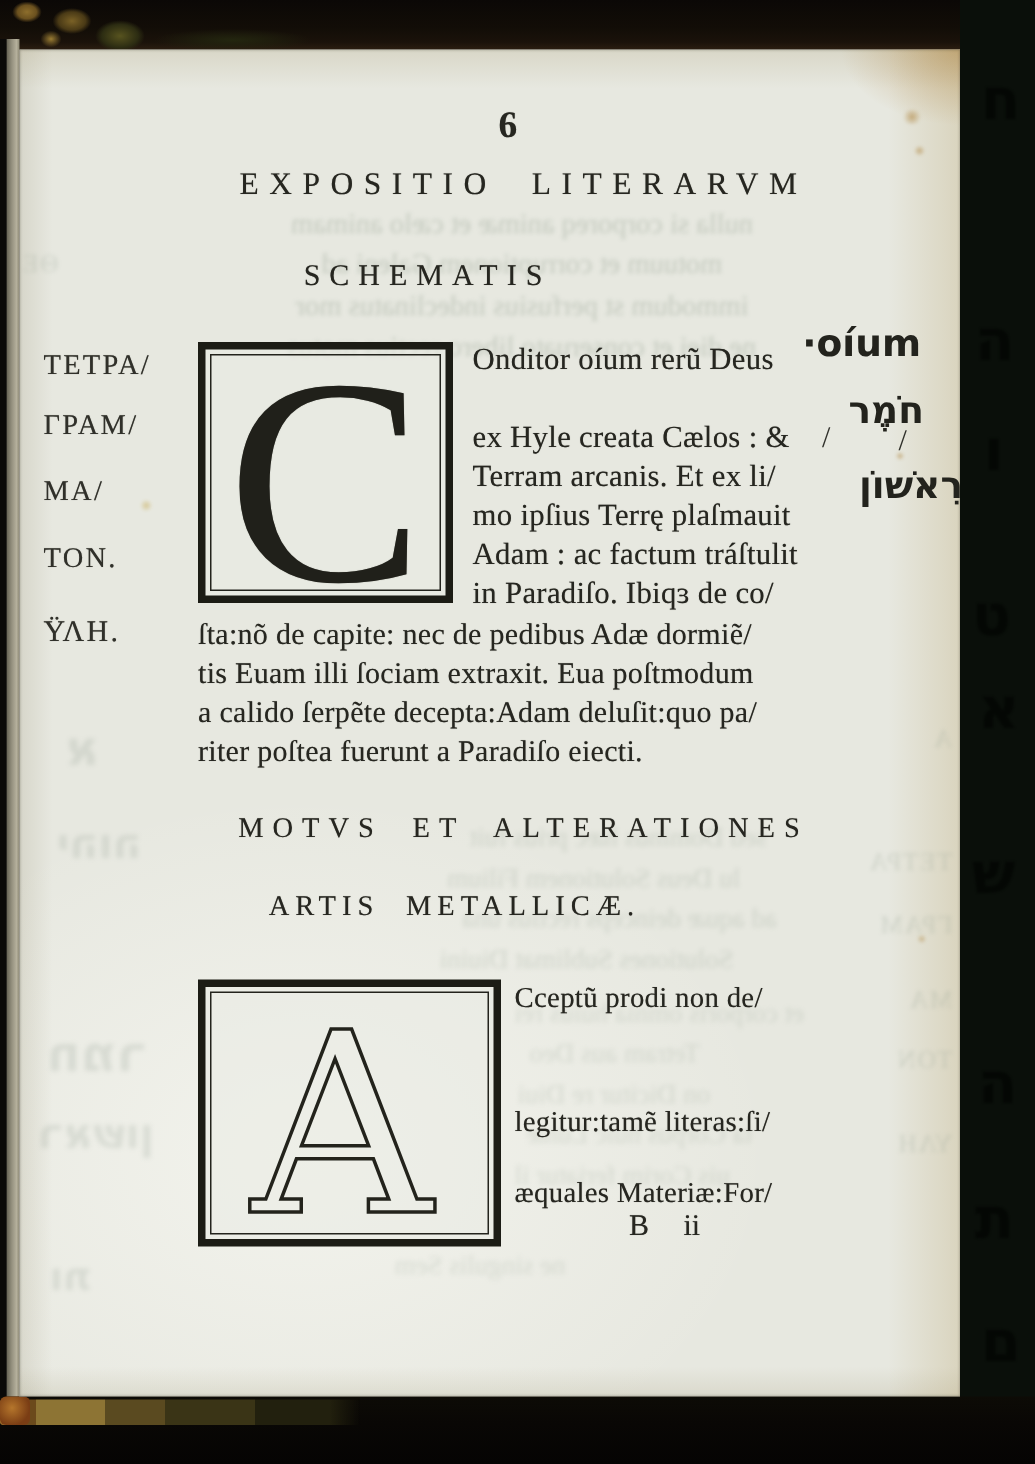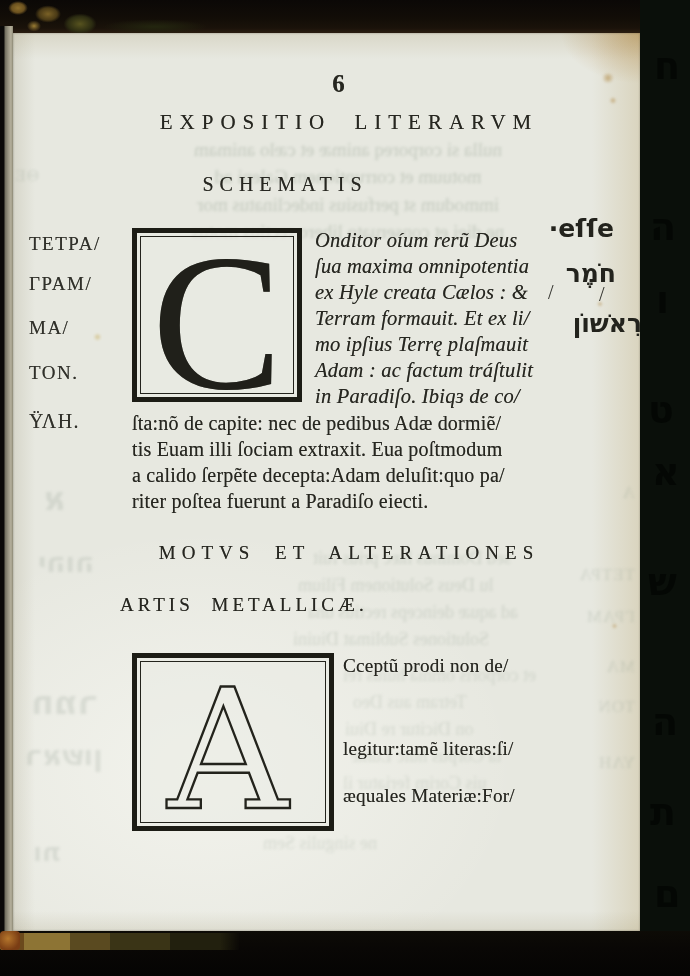--- a/index.html
+++ b/index.html
@@ -43,35 +43,35 @@
       radial-gradient(420px 320px at 30% 82%,rgba(252,252,247,.55),rgba(252,252,247,0) 75%),
       #e7e8e0;
     box-shadow:inset 0 0 2px rgba(60,55,40,.5);}
   .page *{position:absolute;}
   
   .pageno{left:119px;top:37px;width:414px;text-align:center;font-size:25px;font-weight:bold;letter-spacing:1px;}
   .h1{left:119px;top:77px;width:434px;text-align:center;font-size:21px;letter-spacing:7px;word-spacing:11px;white-space:nowrap;}
   .h2{left:119px;top:140px;width:434px;padding-right:128px;box-sizing:border-box;text-align:center;
       font-size:20px;letter-spacing:6px;}
   .h3{left:119px;top:509px;width:434px;text-align:center;font-size:19px;letter-spacing:6px;word-spacing:9px;white-space:nowrap;}
-  .h4{left:107px;top:561px;width:434px;padding-right:92px;box-sizing:border-box;
+  .h4{left:119px;top:561px;width:434px;padding-right:92px;box-sizing:border-box;text-align:center;
       font-size:19px;letter-spacing:4px;word-spacing:9px;white-space:nowrap;}
   .ink{text-shadow:0 0 .5px rgba(38,38,30,.55);}
   .greeknote{left:16px;font-size:19px;letter-spacing:1.5px;white-space:nowrap;color:#30302a;}
   .hebnote{direction:rtl;font-family:"DejaVu Sans",sans-serif;font-weight:bold;font-size:25px;
       white-space:nowrap;color:#23231d;}
   .slash{font-size:20px;color:#30302a;}
   .capbox{border:5px solid #1c1c15;background:rgba(234,235,227,.55);}
   .capbox:after{content:"";position:absolute;inset:3px;border:1.5px solid #23231c;}
   .capbox-c{left:119px;top:195px;width:160px;height:164px;}
   .capbox-a{left:119px;top:620px;width:192px;height:168px;}
   .cap-c{left:50%;top:54%;transform:translate(-50%,-50%);font-size:196px;line-height:1;color:#20201a;}
   .cap-a-svg{left:2px;top:2px;}
   .line{white-space:nowrap;letter-spacing:.2px;}
-  .p1side{left:302px;width:251px;font-size:20.5px;line-height:26.2px;font-style:italic;}
+  .p1side{left:302px;width:251px;font-size:20.5px;line-height:26.2px;}
   .p1full{left:119px;width:434px;font-size:20px;line-height:26px;}
   .p2side{left:330px;width:223px;font-size:19.2px;line-height:26px;}
   .signature{left:330px;top:773px;width:200px;text-align:center;font-size:20px;word-spacing:18px;}
   
   .ghost{transform:scaleX(-1);color:#93a091;pointer-events:none;white-space:nowrap;}
   .gl{left:120px;width:430px;text-align:center;font-size:19px;filter:blur(1.5px);opacity:.42;}
   .gm{font-size:18px;filter:blur(1.6px);opacity:.30;}
   .glo{font-size:18px;filter:blur(1.7px);opacity:.26;}
   .gh{font-family:"DejaVu Sans",sans-serif;font-weight:bold;filter:blur(1.8px);opacity:.22;color:#8e9a8e;}
   .gg{left:552px;width:70px;font-size:17px;letter-spacing:1px;filter:blur(1.4px);opacity:.28;}
@@ -147,47 +147,47 @@
     <div class="pageno ink">6</div>
     <div class="h1 ink">EXPOSITIO LITERARVM</div>
     <div class="h2 ink">SCHEMATIS</div>
 
     <div class="greeknote ink" style="top:200px">ΤΕΤΡΑ/</div>
     <div class="greeknote ink" style="top:240px">ΓΡΑΜ/</div>
     <div class="greeknote ink" style="top:284px">ΜΑ/</div>
     <div class="greeknote ink" style="top:329px">ΤΟΝ.</div>
     <div class="greeknote ink" style="top:377px;font-size:20px">ΫΛΗ.</div>
 
-    <div class="hebnote" style="top:181px;right:26px">eſſe·</div>
+    <div class="hebnote" style="top:181px;right:26px">oíum·</div>
     <div class="hebnote" style="top:226px;right:24px">חֹמֶר</div>
     <div class="hebnote" style="top:276px;right:-2px">רִאשׁוֹן</div>
     <div class="slash" style="left:535px;top:248px">/</div>
     <div class="slash" style="left:586px;top:250px">/</div>
 
     <div class="capbox capbox-c">
       <span class="cap-c ink">C</span>
     </div>
     <div class="line p1side ink" style="top:194px">Onditor oíum rerũ Deus</div>
-    <div class="line p1side ink" style="top:220px">ſua maxima omnipotentia</div>
     <div class="line p1side ink" style="top:246px">ex Hyle creata Cælos : &amp;</div>
-    <div class="line p1side ink" style="top:272px">Terram formauit. Et ex li/</div>
+    <div class="line p1side ink" style="top:272px">Terram arcanis. Et ex li/</div>
     <div class="line p1side ink" style="top:298px">mo ipſius Terrę plaſmauit</div>
     <div class="line p1side ink" style="top:324px">Adam : ac factum tráſtulit</div>
     <div class="line p1side ink" style="top:350px">in Paradiſo. Ibiqɜ de co/</div>
     <div class="line p1full ink" style="top:377px">ſta:nõ de capite: nec de pedibus Adæ dormiẽ/</div>
     <div class="line p1full ink" style="top:403px">tis Euam illi ſociam extraxit. Eua poſtmodum</div>
     <div class="line p1full ink" style="top:429px">a calido ſerpẽte decepta:Adam deluſit:quo pa/</div>
     <div class="line p1full ink" style="top:455px">riter poſtea fuerunt a Paradiſo eiecti.</div>
 
     <div class="h3 ink">MOTVS ET ALTERATIONES</div>
     <div class="h4 ink">ARTIS METALLICÆ.</div>
 
     <div class="capbox capbox-a">
       <svg class="cap-a-svg" width="178" height="154" viewBox="0 0 100 86">
         <text x="50" y="83" text-anchor="middle" fill="none" stroke="#23231c" stroke-width="1.3" style="font-family:&quot;DejaVu Serif&quot;,serif;font-size:94px">A</text>
       </svg>
     </div>
     <div class="line p2side ink" style="top:620px">Cceptũ prodi non de/</div>
     <div class="line p2side ink" style="top:703px">legitur:tamẽ literas:ſi/</div>
     <div class="line p2side ink" style="top:750px">æquales Materiæ:For/</div>
 
+    <div class="signature ink">B ii</div>
   </div>
 </div>
 
 </body></html>

